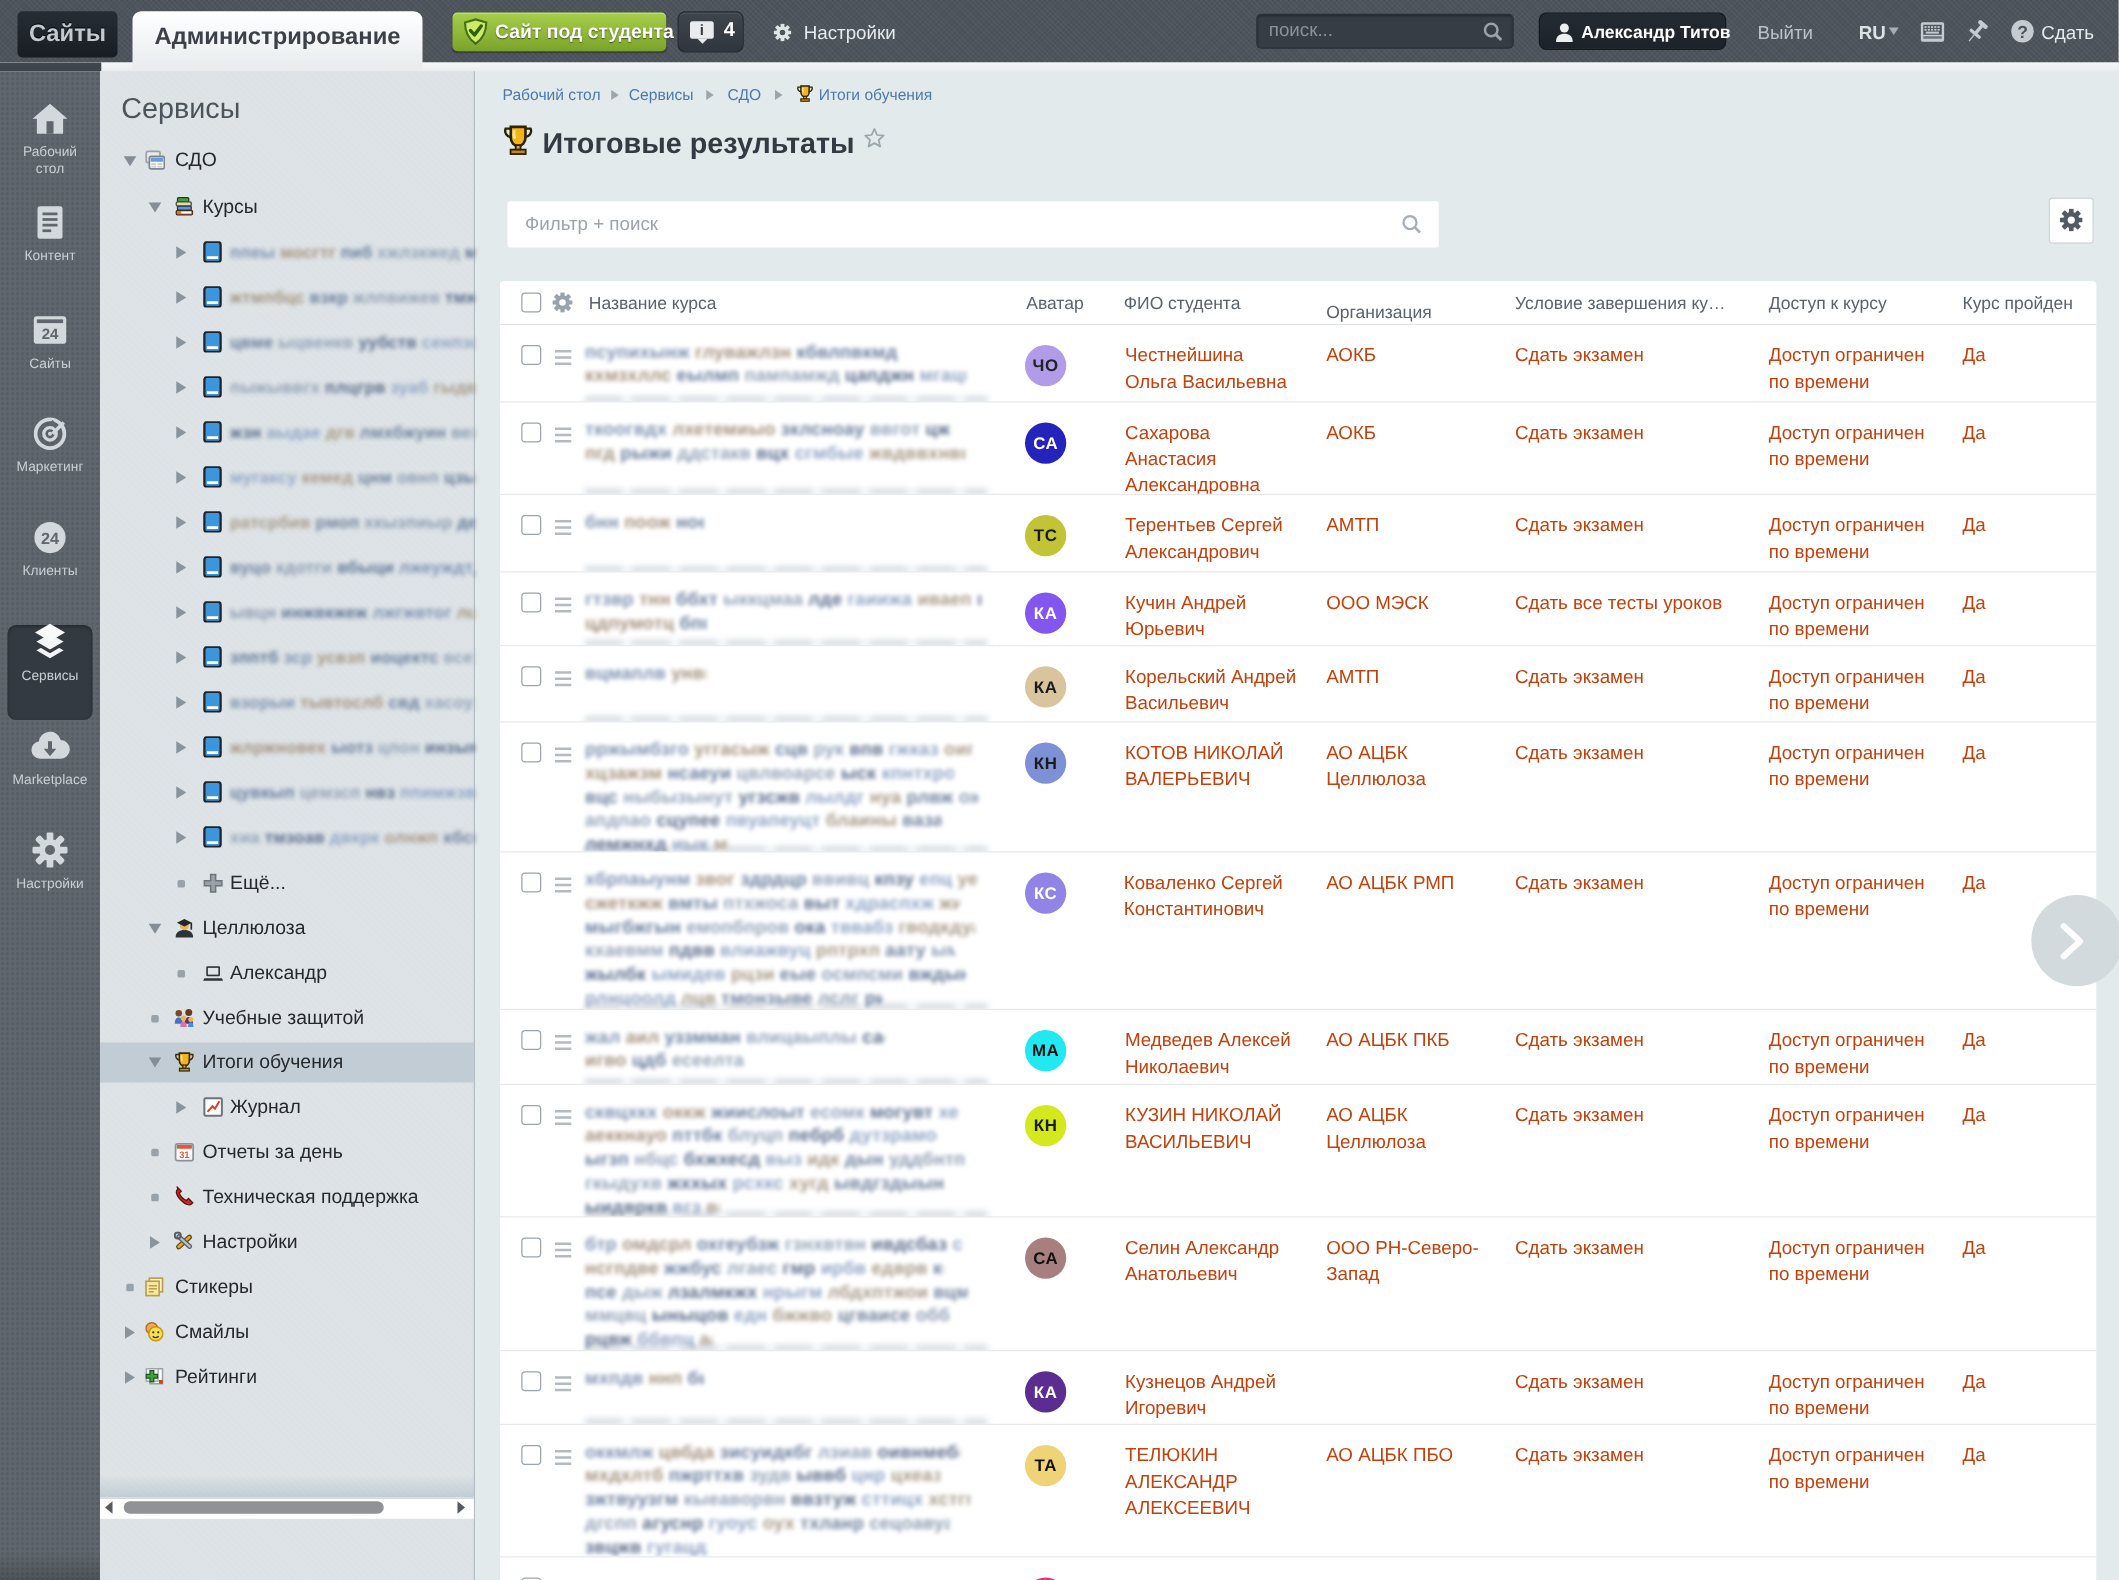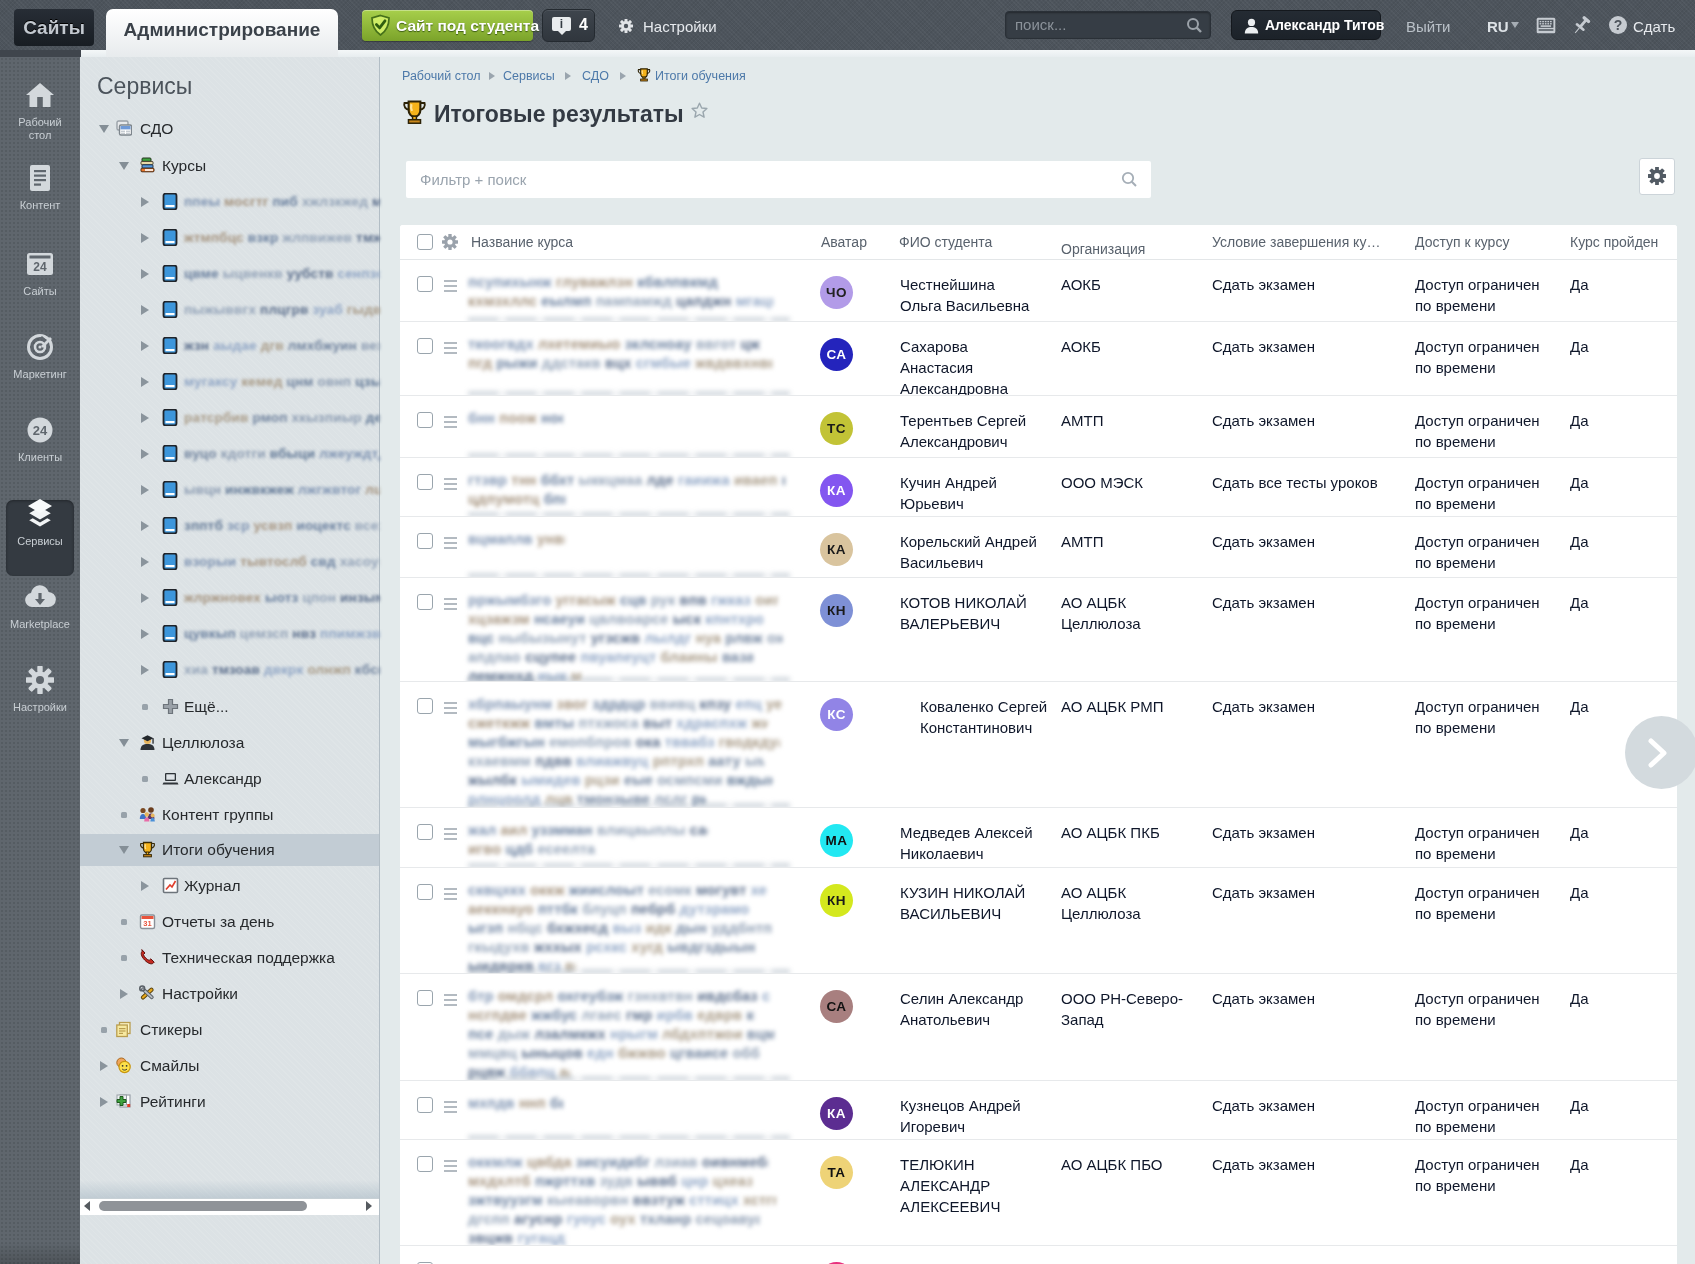--- a/index.html
+++ b/index.html
@@ -48,21 +48,21 @@
 .hsbar{position:absolute;width:0;height:0;border-top:5px solid transparent;border-bottom:5px solid transparent}
 
 .crumb{position:absolute;top:69px;font-size:12.5px;color:#4d79a9;white-space:nowrap}
 .csep{position:absolute;top:72px;width:0;height:0;border-top:4px solid transparent;border-bottom:4px solid transparent;border-left:6px solid #9aa5ae}
 #title{position:absolute;left:434px;top:101px;font-size:23px;font-weight:bold;color:#333a43}
 #filter{position:absolute;left:406px;top:161px;width:745px;height:37px;background:#fff;border-radius:2px;color:#9aa4ae;font-size:15px;line-height:37px;padding-left:14px}
 #gearbtn{position:absolute;left:1639px;top:158px;width:36px;height:37px;background:#fff;border:1px solid #ccd4d9;border-radius:3px}
 
 #grid{position:absolute;left:400px;top:225px;width:1277px;height:1039px;background:#fff;border-radius:3px 3px 0 0}
 .hcell{position:absolute;top:0;font-size:14px;color:#59626d;line-height:35px;white-space:nowrap}
-.cell{position:absolute;font-size:15px;color:#0f172a;line-height:21px;white-space:nowrap}
+.cell{position:absolute;font-size:15px;color:#c2410c;line-height:21px;white-space:nowrap}
 .cbx{position:absolute;left:17px;width:16px;height:16px;border:1px solid #9aa5ad;border-radius:3px;background:#fff}
 .ham{position:absolute;left:44px;width:13px;height:12px}
 .ham i{position:absolute;left:0;width:13px;height:2px;background:#b3bac1}
 .bl{position:absolute;left:68px;height:19px;line-height:19px;font-size:14.5px;font-weight:bold;overflow:hidden;white-space:nowrap;filter:blur(1.9px);letter-spacing:.2px}
 .smudge{position:absolute;left:68px;height:5px;width:322px;filter:blur(2.6px);background:repeating-linear-gradient(90deg,rgba(150,164,178,.42) 0 30px,rgba(150,164,178,.14) 30px 38px)}
 .ava{position:absolute;left:420px;width:33px;height:33px;border-radius:50%;font-size:13.5px;font-weight:bold;text-align:center;line-height:33px;letter-spacing:.4px}
 #navarr{position:absolute;left:1625px;top:716px;width:73px;height:73px;border-radius:50%;background:#d3dade;z-index:5}
 </style></head><body>
 
 <div id="topbar"></div>
@@ -354,21 +354,21 @@
 <svg class="abs" style="left:139px;top:806px" width="17" height="17" viewBox="0 0 17 17">
     <circle cx="4" cy="4.5" r="2.6" fill="#7a4a22"></circle>
     <path d="M0.8 13 C0.8 9.5 2.2 8 4 8 C5.8 8 7.2 9.5 7.2 13 Z" fill="#3f74c8"></path>
     <circle cx="12" cy="4" r="2.8" fill="#6a3c1c"></circle>
     <path d="M8.6 13 C8.6 9.2 10.2 7.6 12 7.6 C13.8 7.6 15.4 9.2 15.4 13 Z" fill="#5c3566"></path>
     <circle cx="7.8" cy="8.5" r="2.2" fill="#e8b55c"></circle>
     <path d="M5.2 15.5 C5.2 12.5 6.4 11.2 7.8 11.2 C9.2 11.2 10.4 12.5 10.4 15.5 Z" fill="#e86ca8"></path>
     <circle cx="13.6" cy="9.5" r="2" fill="#e8b55c"></circle>
     <path d="M11.4 15.5 C11.4 13 12.4 11.8 13.6 11.8 C14.8 11.8 15.8 13 15.8 15.5 Z" fill="#4a90d8"></path>
   </svg>
-<div class="ti" style="left:162px;top:803px">Контент группы</div>
+<div class="ti" style="left:162px;top:803px">Учебные защитой</div>
 <div class="tar tardn" style="left:118.5px;top:846px"></div>
 <svg class="abs" style="left:139px;top:841px" width="17" height="17" viewBox="0 0 17 17">
     <path d="M4.5 1.5 h8 v6 a4 4.4 0 0 1 -8 0 Z" fill="#f5b31a" stroke="#3a2c08" stroke-width="1.3"></path>
     <path d="M4.5 2.5 h-2.7 a3.2 3.2 0 0 0 3.2 4.4 M12.5 2.5 h2.7 a3.2 3.2 0 0 1 -3.2 4.4" fill="none" stroke="#3a2c08" stroke-width="1.2"></path>
     <rect x="7.3" y="11" width="2.4" height="2.6" fill="#f5b31a" stroke="#3a2c08" stroke-width="1"></rect>
     <rect x="4.6" y="13.6" width="7.8" height="2.2" fill="#c8861a" stroke="#3a2c08" stroke-width="1"></rect>
     <path d="M6.3 3.2 a7 7 0 0 0 0.4 4.8" stroke="#fde39a" stroke-width="1.4" fill="none"></path>
   </svg>
 <div class="ti" style="left:162px;top:838px">Итоги обучения</div>
 <div class="tar tarrt" style="left:141px;top:880.5px"></div>
@@ -609,21 +609,21 @@
       <i style="top:10px"></i>
     </div>
     <div class="bl" style="top:13px;width:315px"><span style="color:#7e93b2">хбрпаыунм</span> <span style="color:#a5937e">звог</span> <span style="color:#697f9e">здрдцр</span> <span style="color:#93a3b8">ввивц</span> <span style="color:#5b6e8c">кпзу</span> <span style="color:#8fa5c5">епц</span> <span style="color:#a89a86">уеырхлжв</span> </div>
     <div class="bl" style="top:32px;width:300px"><span style="color:#a5937e">сжеткжж</span> <span style="color:#697f9e">вмты</span> <span style="color:#93a3b8">птхжоса</span> <span style="color:#5b6e8c">выт</span> <span style="color:#8fa5c5">хдраспхж</span> <span style="color:#a89a86">жиг</span>  </div>
     <div class="bl" style="top:51px;width:312px"><span style="color:#697f9e">мыгбжгын</span> <span style="color:#93a3b8">емопбпров</span> <span style="color:#5b6e8c">ока</span> <span style="color:#8fa5c5">тввабз</span> <span style="color:#a89a86">гводкдуам</span>   </div>
     <div class="bl" style="top:70px;width:296px"><span style="color:#93a3b8">кхаевмм</span> <span style="color:#5b6e8c">пдвв</span> <span style="color:#8fa5c5">влиажвуц</span> <span style="color:#a89a86">рптрхп</span> <span style="color:#70839e">аату</span> <span style="color:#8c9cb2">ымацд</span>  </div>
     <div class="bl" style="top:89px;width:305px"><span style="color:#5b6e8c">жылбк</span> <span style="color:#8fa5c5">ымидев</span> <span style="color:#a89a86">рцзи</span> <span style="color:#70839e">еые</span> <span style="color:#8c9cb2">осмпсми</span> <span style="color:#617896">вждынсз</span>  </div>
     <div class="bl" style="top:108px;width:238px"><span style="color:#8fa5c5">рлнцоолд</span> <span style="color:#a89a86">лцв</span> <span style="color:#70839e">тмонзыве</span> <span style="color:#8c9cb2">лслг</span> <span style="color:#617896">риуикиббе</span>   </div>
     <div class="smudge" style="top:121px"></div>
     <div class="ava" style="top:16px;background:#9184e6;color:#fff">КС</div>
-    <div class="cell" style="left:520px;top:14px">Коваленко Сергей<br>Константинович</div>
+    <div class="cell" style="left:499px;top:14px">Коваленко Сергей<br>Константинович</div>
     <div class="cell" style="left:661px;top:14px">АО АЦБК РМП</div>
     <div class="cell" style="left:812px;top:14px">Сдать экзамен</div>
     <div class="cell" style="left:1015px;top:14px">Доступ ограничен<br>по времени</div>
     <div class="cell" style="left:1170px;top:14px">Да</div>
   </div>
 <div class="abs" style="left:400px;top:808px;width:1277px;height:60px;border-bottom:1px solid #e7e9eb;overflow:hidden">
     <div class="cbx" style="left:17px;top:16px"></div>
     <div class="ham" style="top:20px">
       <i style="top:0"></i>
       <i style="top:5px"></i>

